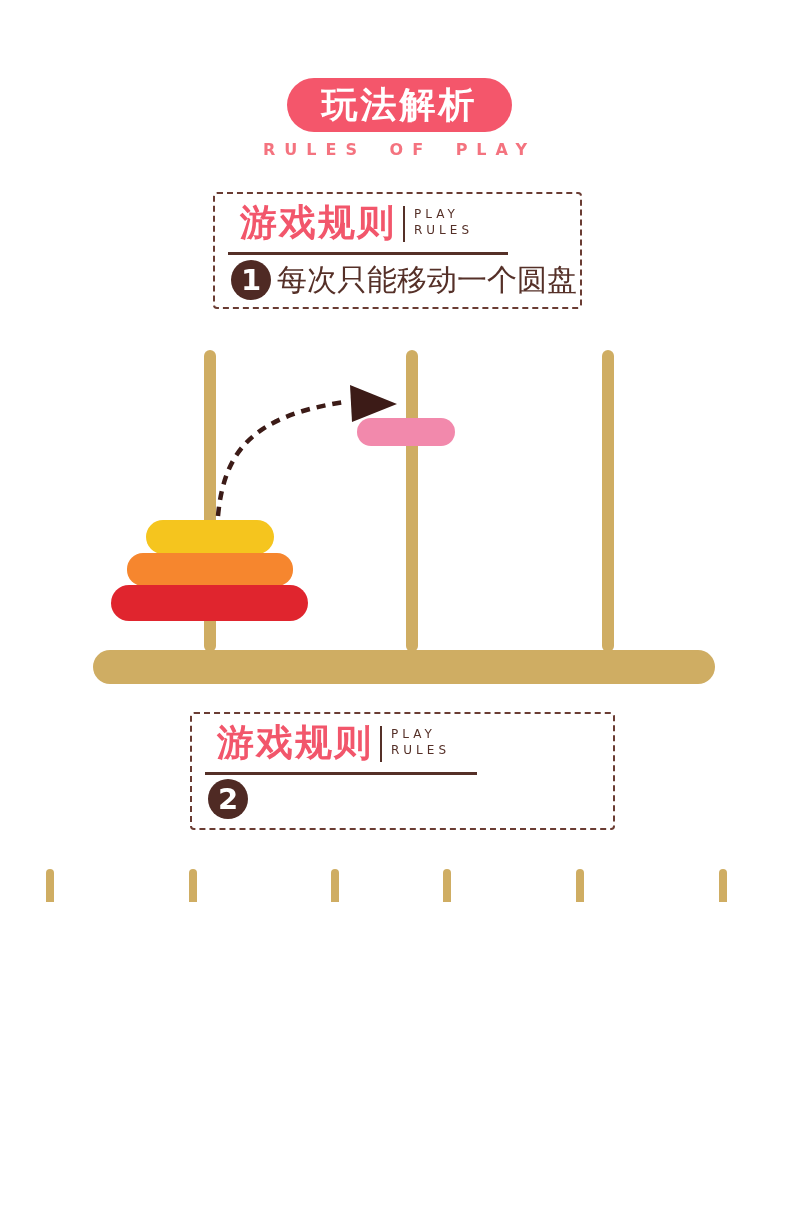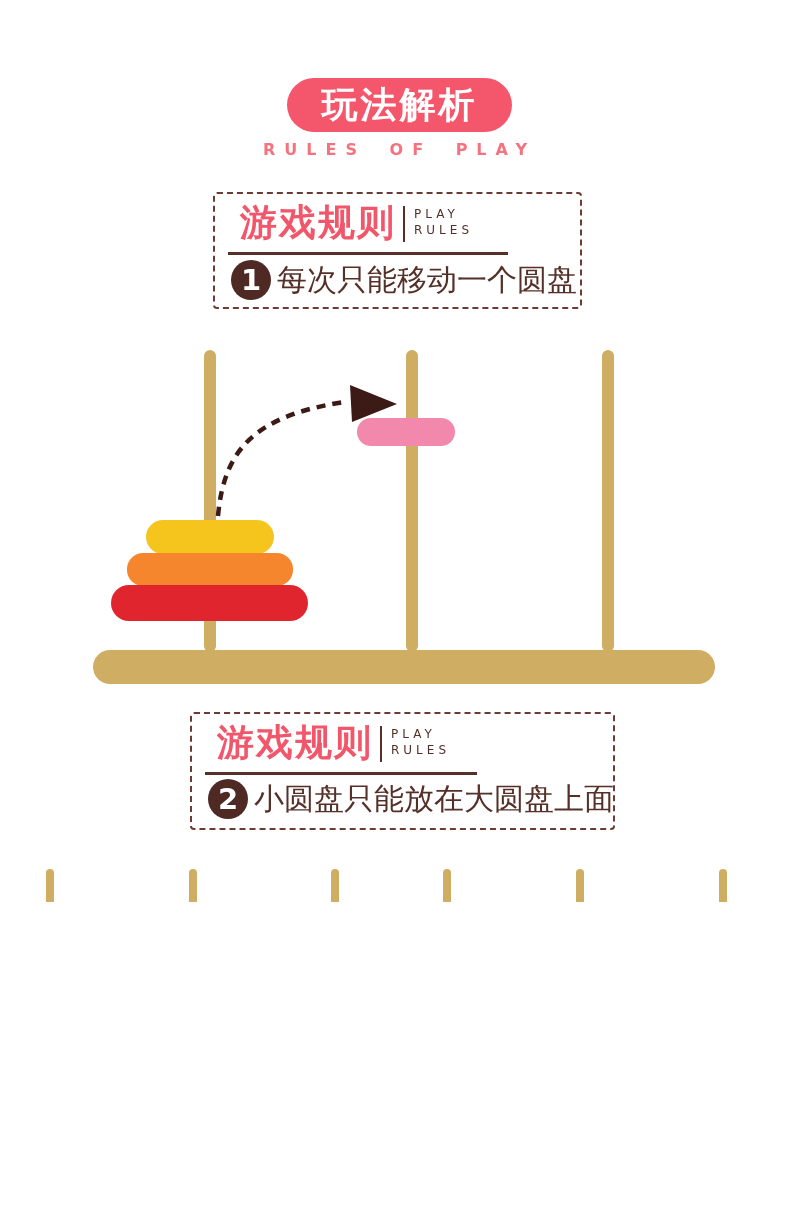--- a/index.html
+++ b/index.html
@@ -93,21 +93,20 @@
       <span class="title-cn">游戏规则</span>
       <span class="title-div"></span>
       <span class="title-en">
         <span>PLAY</span><br>
         <span>RULES</span>
       </span>
     </div>
     <div class="underline"></div>
     <div class="rule-row">
       <span class="badge">2</span>
-      <span class="rule-text">小圆盘只能放在大圆盘上面</span>
     </div>
   </div>
 
   <svg class="illus2" width="790" height="215" viewBox="0 0 790 215">
 
     <rect x="46" y="9" width="8" height="184" rx="4" fill="#cfad63"></rect>
     <rect x="189" y="9" width="8" height="184" rx="4" fill="#cfad63"></rect>
     <rect x="331" y="9" width="8" height="184" rx="4" fill="#cfad63"></rect>
     <rect x="18" y="192" width="370" height="18" rx="9" fill="#cfad63"></rect>
     <rect x="165" y="137" width="57" height="20" rx="10" fill="#f5939e"></rect>

